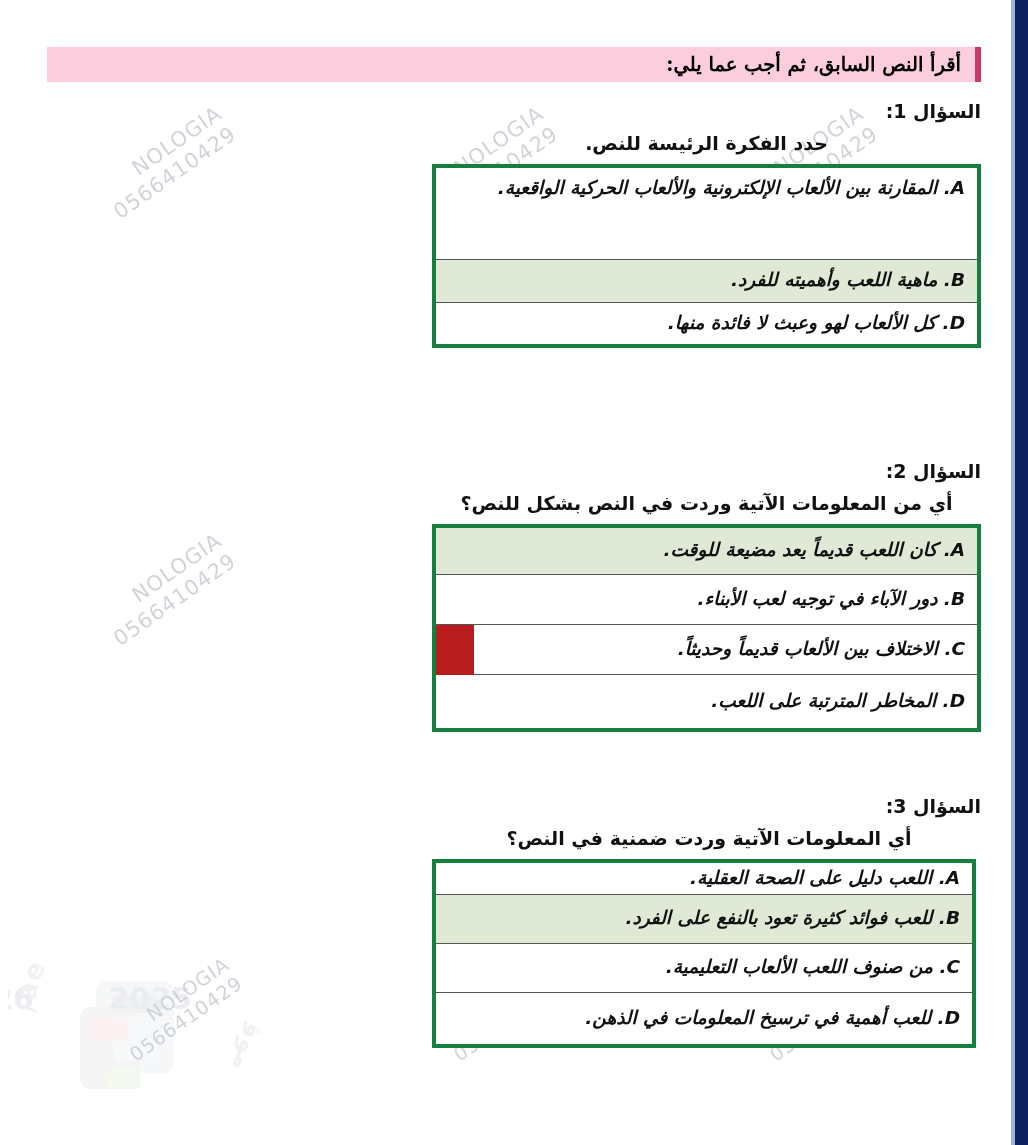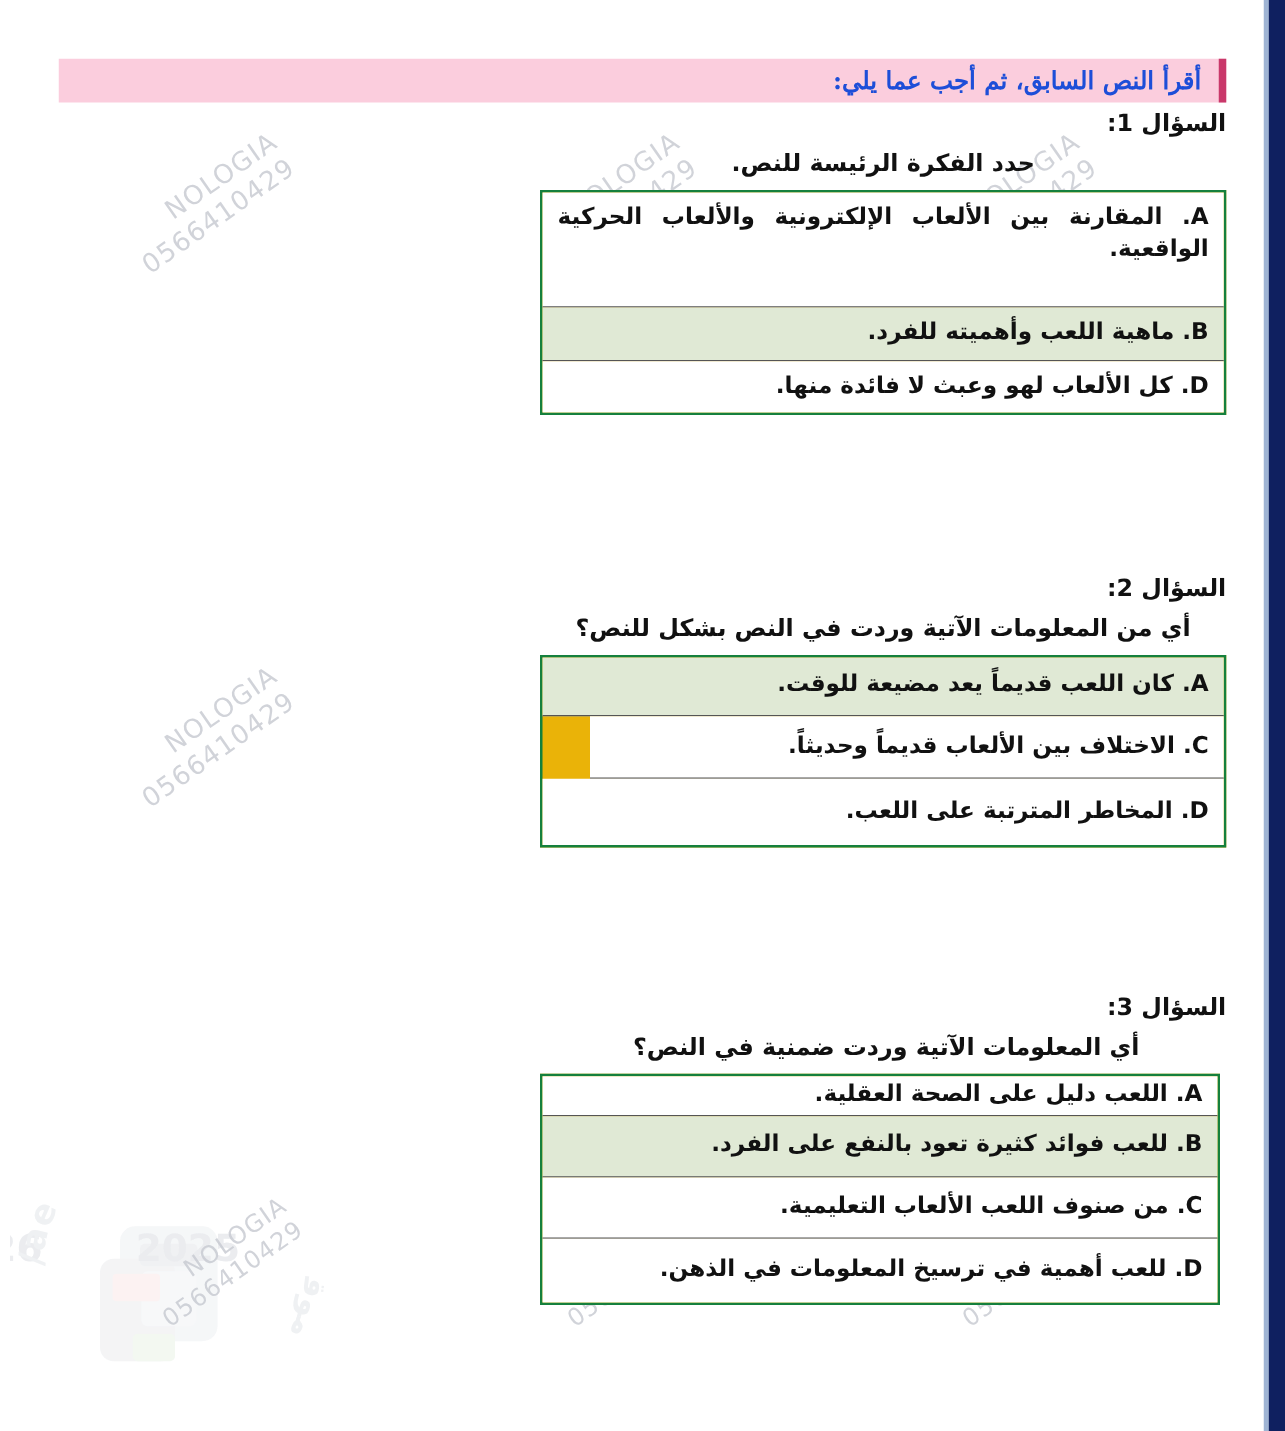--- a/index.html
+++ b/index.html
@@ -61,21 +61,21 @@
     border-right: 6px solid #c9386a;
     display: flex;
     align-items: center;
     justify-content: flex-start;
     padding-right: 14px;
   }
   .banner-text {
     font-family: "DejaVu Serif", "Liberation Serif", serif;
     font-size: 19.5px;
     font-weight: 700;
-    color: #1d4ed8;
+    color: #000000;
     white-space: nowrap;
     letter-spacing: 0px;
   }
 
   
   .qblock {
     position: absolute;
     right: 30px;
   }
   .q-title {
@@ -92,23 +92,24 @@
     font-weight: 700;
     color: #111111;
     text-align: center;
     margin: 0 0 8px 0;
     line-height: 1.25;
     direction: rtl;
   }
 
   
   .opt-box {
-    border: 2px solid #15803d;
-    background: #eab308;
+    border: 4px solid #15803d;
+    background: #b91c1c;
     box-sizing: border-box;
+    font-style: italic;
   }
   .opt-row {
     border-bottom: 1.5px solid #555555;
     box-sizing: border-box;
     display: flex;
     align-items: center;
     justify-content: flex-start;
     padding: 6px 12px 6px 12px;
     background: #ffffff;
   }
@@ -126,21 +127,21 @@
     text-align: right;
     direction: rtl;
     width: 100%;
   }
   .opt-text.justify {
     text-align: justify;
     text-align-last: right;
   }
 
   
-  #q1 { top: 88px; width: 549px; }
+  #q1 { top: 100px; width: 549px; }
   #q1 .opt-box { width: 549px; }
   #q1 .r0 { height: 92px; align-items: flex-start; padding-top: 7px; }
   #q1 .r1 { height: 43px; }
   #q1 .r2 { height: 41px; }
   #q1 .r3 { height: 41px; }
 
   #q2 { top: 460px; width: 549px; }
   #q2 .opt-box { width: 549px; }
   #q2 .r0 { height: 47px; padding-left: 28px; }
   #q2 .r1 { height: 50px; }
@@ -279,20 +280,23 @@
       </div>
     </div>
 
     <div class="qblock" id="q2">
       <div class="q-title">السؤال 2:</div>
       <div class="q-prompt">أي من المعلومات الآتية وردت في النص بشكل للنص؟</div>
       <div class="opt-box">
         <div class="opt-row r0 correct">
           <span class="opt-text">A. كان اللعب قديماً يعد مضيعة للوقت.</span>
         </div>
+        <div class="opt-row r1">
+          <span class="opt-text">B. دور الآباء في توجيه لعب الأبناء.</span>
+        </div>
         <div class="opt-row r2">
           <span class="opt-text">C. الاختلاف بين الألعاب قديماً وحديثاً.</span>
         </div>
         <div class="opt-row r3">
           <span class="opt-text">D. المخاطر المترتبة على اللعب.</span>
         </div>
       </div>
     </div>
 
     <div class="qblock" id="q3">

